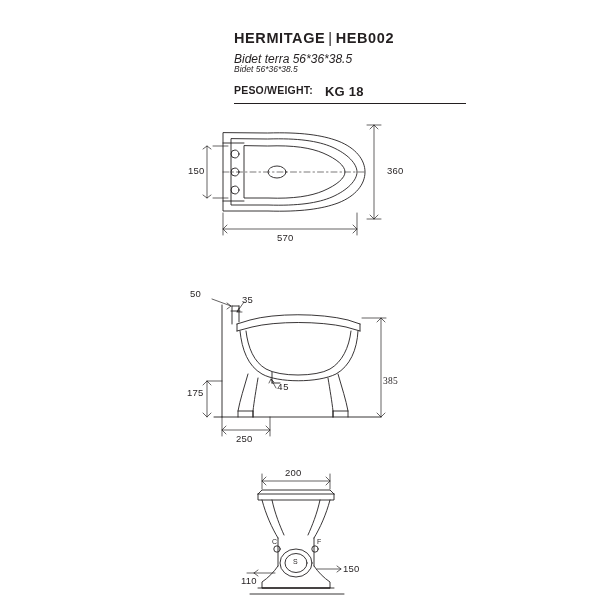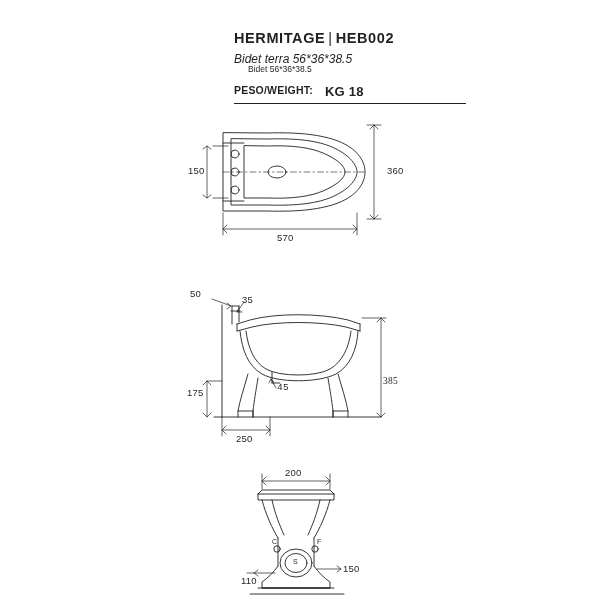--- a/index.html
+++ b/index.html
@@ -40,23 +40,24 @@
     position: absolute;
     left: 234px;
     top: 52px;
     font-size: 12px;
     font-style: italic;
     color: #231f20;
     white-space: nowrap;
   }
   .hdr-sub2 {
     position: absolute;
-    left: 248px;
+    left: 234px;
     top: 64px;
     font-size: 8.5px;
+    font-style: italic;
     color: #231f20;
     white-space: nowrap;
   }
   .hdr-weight-label {
     position: absolute;
     left: 234px;
     top: 84px;
     font-size: 10.5px;
     font-weight: 700;
     letter-spacing: 0.2px;

